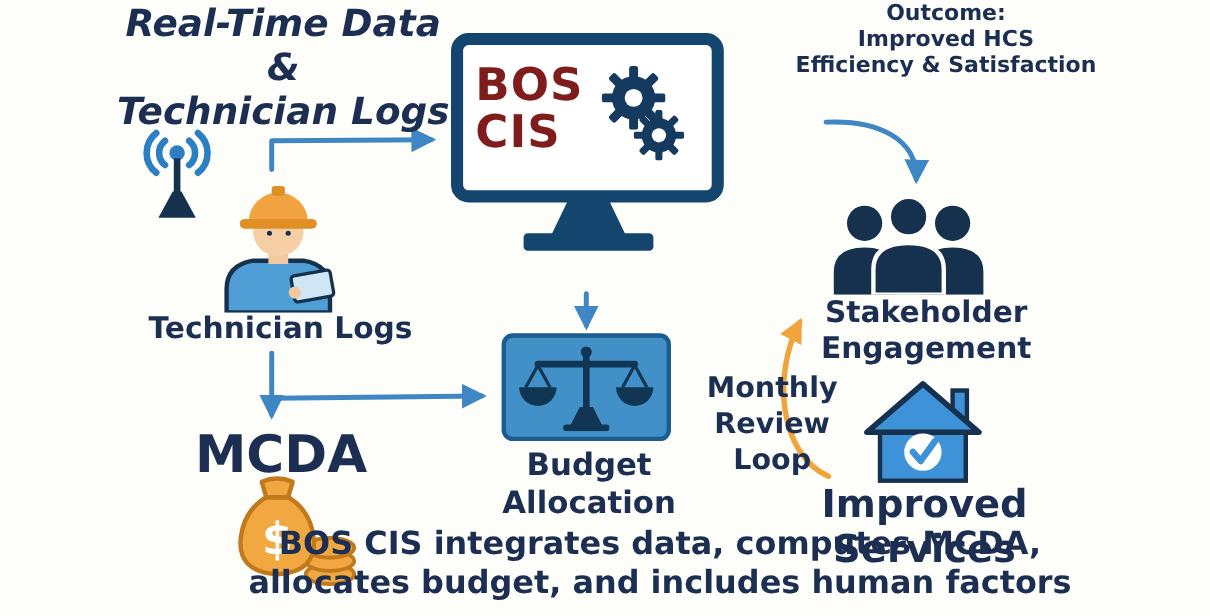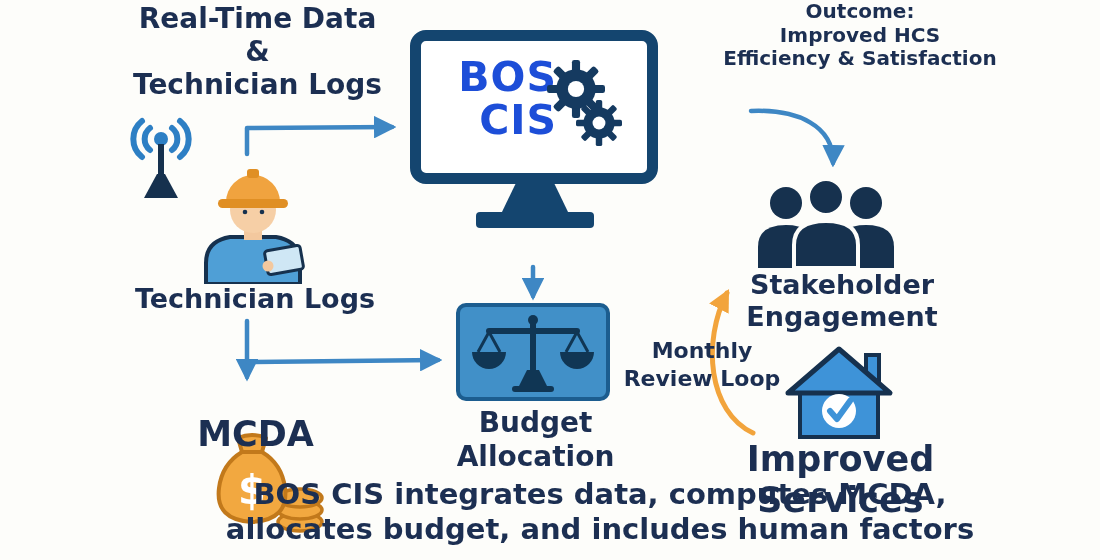--- a/index.html
+++ b/index.html
@@ -5,39 +5,39 @@
   html,body{margin:0;padding:0;background:#ffffff;}
   .canvas{
     position:relative;width:1100px;height:560px;overflow:hidden;
     background:#fdfdfa;font-family:"DejaVu Sans","Liberation Sans",sans-serif;
     color:#1c2f52;
   }
   .label{
     position:absolute;text-align:center;white-space:pre-line;
     font-weight:600;color:#1c2f52;z-index:3;line-height:1.18;
   }
-  .lbl-realtime{left:85px;top:2px;width:345px;font-size:28px;}
+  .lbl-realtime{left:85px;top:2px;width:345px;font-size:34px;font-style:italic;}
   .lbl-outcome{left:680px;top:0px;width:360px;font-size:20px;}
   .lbl-techlogs{left:105px;top:283px;width:300px;font-size:27px;}
   .lbl-platform{left:395px;top:229px;width:290px;font-size:24px;}
   .lbl-budget{left:428px;top:406px;width:215px;font-size:28px;line-height:1.2;}
   .lbl-stakeholder{left:722px;top:269px;width:240px;font-size:27px;line-height:1.2;}
-  .lbl-monthly{left:617px;top:337px;width:170px;font-size:22px;line-height:1.25;}
+  .lbl-monthly{left:617px;top:337px;width:170px;font-size:26px;line-height:1.25;}
   .lbl-improved{left:698px;top:439px;width:285px;font-size:35px;}
-  .lbl-mcda{left:168px;top:386px;width:175px;font-size:35px;font-weight:800;margin-top:28px;}
+  .lbl-mcda{left:168px;top:386px;width:175px;font-size:47px;font-weight:800;}
   .lbl-caption{left:110px;top:477px;width:980px;font-size:29px;line-height:1.2;text-align:center;}
   
   .monitor-frame{
     position:absolute;left:410px;top:30px;width:248px;height:154px;
     background:#ffffff;border:11px solid #14456f;border-radius:16px;z-index:2;
     box-sizing:border-box;
   }
   .monitor-text{
-    position:absolute;left:432px;top:56px;width:125px;text-align:right;
-    font-size:41px;font-weight:800;line-height:1.06;color:#1d4ed8;
+    position:absolute;left:432px;top:56px;width:125px;text-align:left;
+    font-size:41px;font-weight:800;line-height:1.06;color:#7f1d1d;
     letter-spacing:1px;white-space:pre-line;z-index:3;
   }
   .stand-neck{
     position:absolute;left:501px;top:183px;width:68px;height:31px;background:#14456f;
     clip-path:polygon(22% 0,78% 0,100% 100%,0% 100%);z-index:2;
   }
   .stand-base{
     position:absolute;left:476px;top:212px;width:118px;height:16px;background:#14456f;
     border-radius:4px;z-index:2;
   }

